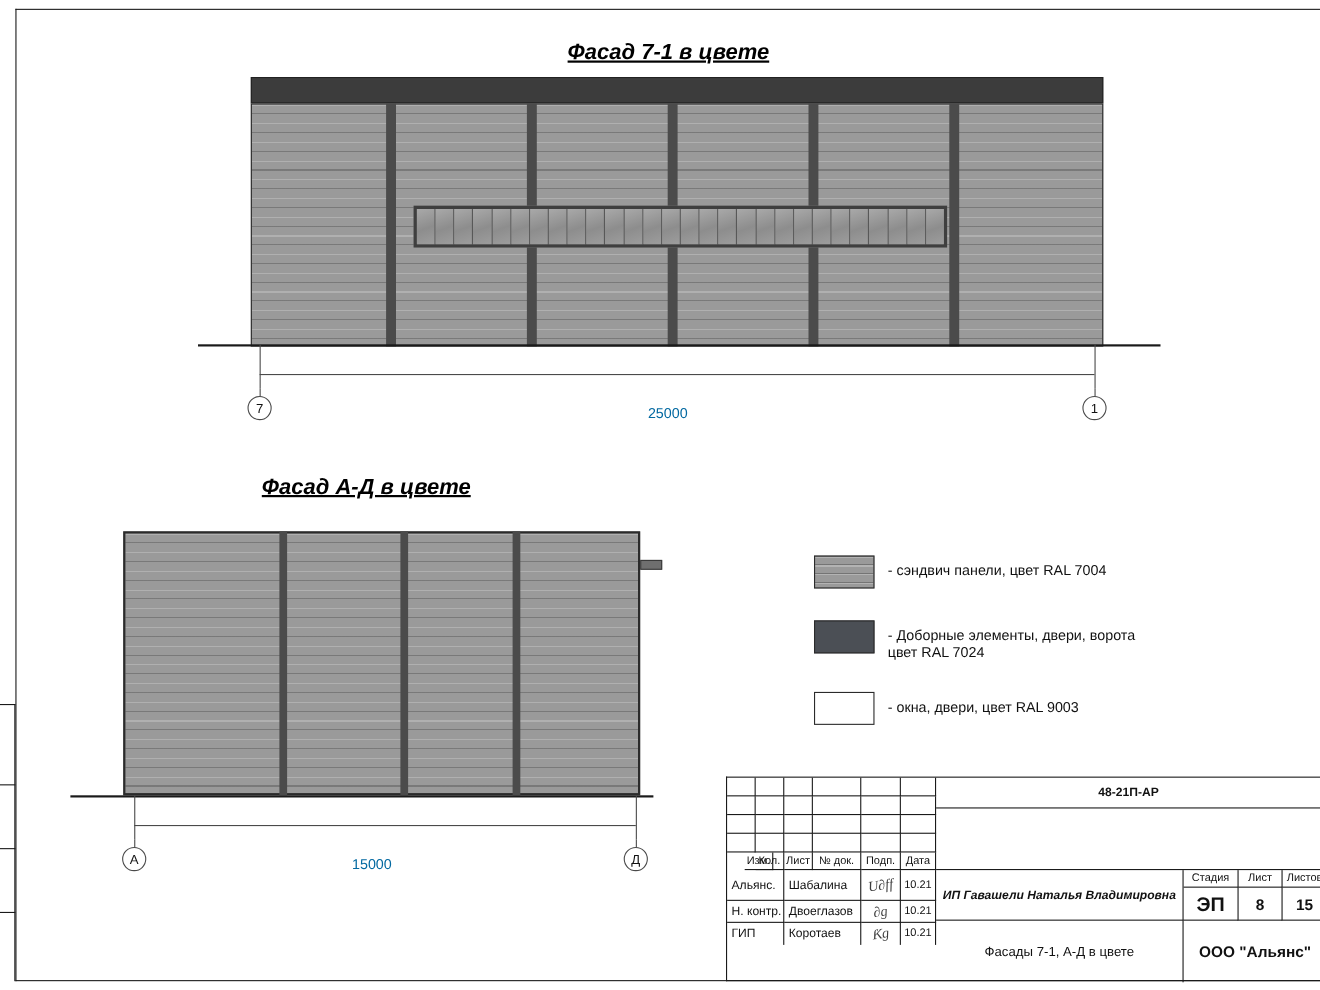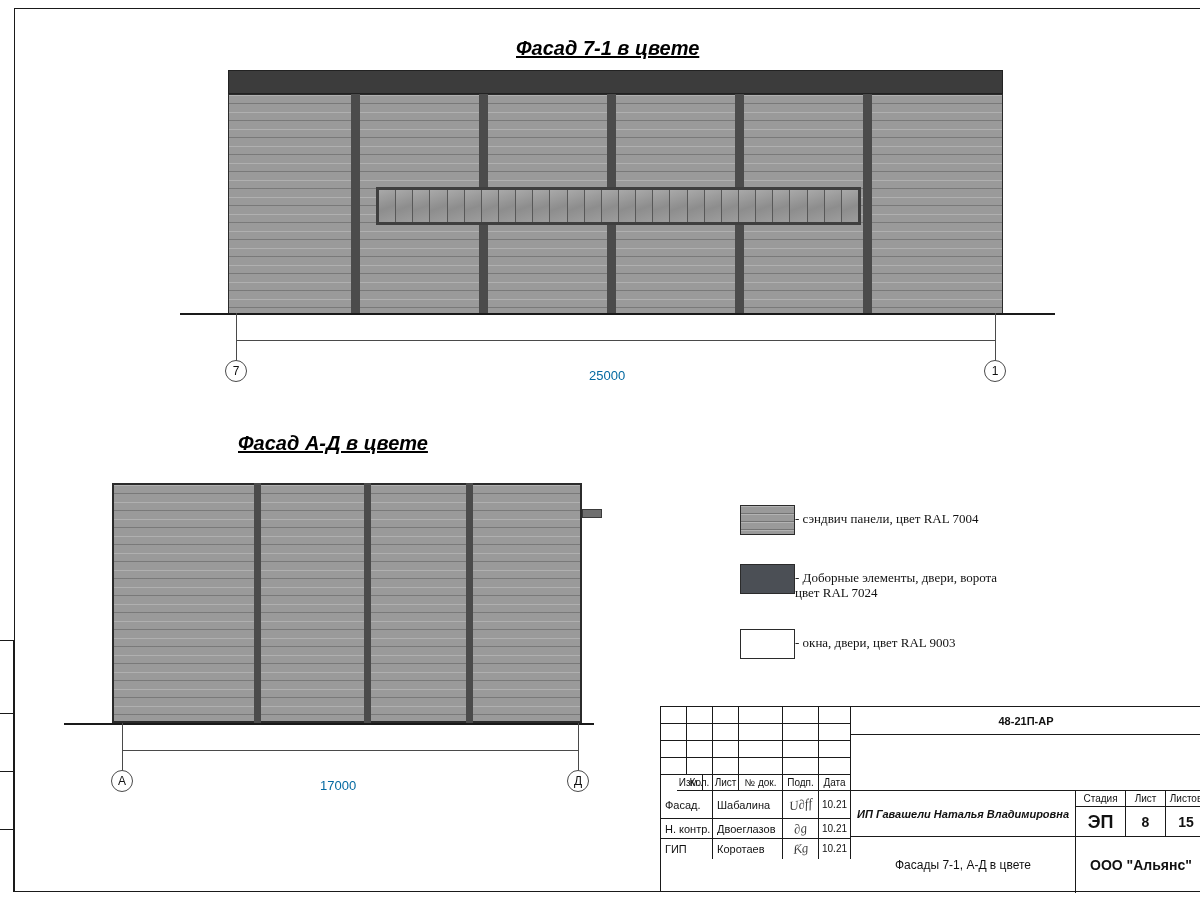--- a/index.html
+++ b/index.html
@@ -216,25 +216,25 @@
         rgba(255,255,255,0.25) 1px,
         rgba(0,0,0,0) 1px,
         rgba(0,0,0,0) 7px,
         rgba(60,60,60,0.4) 7px,
         rgba(60,60,60,0.4) 8px
     );
   }
   .sw-7024 { background: #4b4f55; }
   .sw-9003 { background: #ffffff; }
   .legend-text {
+    margin-left: 12px;
     font-size: 13px;
     line-height: 15px;
     padding-top: 6px;
     color: #111;
-    font-family: Liberation Serif, serif;
   }
 
   
   .stamp {
     position: absolute;
     left: 660px; top: 706px;
     width: 540px; height: 186px;
     border: 1px solid #1a1a1a;
     border-right: none;
     box-sizing: border-box;
@@ -338,21 +338,21 @@
     <div class="ad-col" style="left:252px;"></div>
     <div class="ad-col" style="left:354px;"></div>
     <div class="ad-nose"></div>
   </div>
 
   <div class="ground-line" id="groundAD"></div>
 
   <div class="dim-tick" style="left:122px; top:723px; height:40px;"></div>
   <div class="dim-tick" style="left:578px; top:723px; height:40px;"></div>
   <div class="dim-line" style="left:122px; top:750px; width:456px;"></div>
-  <div class="dim-label" style="left:320px; top:735px;">17000</div>
+  <div class="dim-label" style="left:320px; top:735px;">15000</div>
 
   <div class="axis-stem" style="left:122px; top:763px; height:8px;"></div>
   <div class="axis-stem" style="left:578px; top:763px; height:8px;"></div>
   <div class="axis-bubble" style="left:111px; top:770px;">А</div>
   <div class="axis-bubble" style="left:567px; top:770px;">Д</div>
 
   <div class="legend">
     <div class="legend-row">
       <div class="legend-swatch sw-7004"></div>
       <div class="legend-text">- сэндвич панели, цвет RAL 7004</div>
@@ -402,21 +402,21 @@
 
 
     <div class="cell" style="left:16px;   top:68px; width:26px; height:16px; font-size:10px;">Изм.</div>
     <div class="cell" style="left:26px; top:68px; width:26px; height:16px; font-size:10px;">Кол.</div>
     <div class="cell" style="left:52px; top:68px; width:26px; height:16px; font-size:10px;">Лист</div>
     <div class="cell" style="left:78px; top:68px; width:44px; height:16px; font-size:10px;">№ док.</div>
     <div class="cell" style="left:122px;top:68px; width:36px; height:16px; font-size:10px;">Подп.</div>
     <div class="cell" style="left:158px;top:68px; width:32px; height:16px; font-size:10px;">Дата</div>
     <div class="cell" style="left:190px;top:68px; width:350px; height:16px; border-right:none;"></div>
 
-    <div class="cell left" style="left:0; top:84px; width:52px; height:28px; font-size:11px;">Фасад.</div>
+    <div class="cell left" style="left:0; top:84px; width:52px; height:28px; font-size:11px;">Альянс.</div>
     <div class="cell left" style="left:52px; top:84px; width:70px; height:28px; font-size:11px;">Шабалина</div>
     <div class="cell" style="left:122px; top:84px; width:36px; height:28px;">
         <span class="sig">U∂ff</span>
       </div>
     <div class="cell" style="left:158px; top:84px; width:32px; height:28px; font-size:10px;">10.21</div>
 
     <div class="cell" style="left:190px; top:84px; width:225px; height:46px; font-size:11px; font-style:italic; font-weight:bold;">ИП Гавашели Наталья Владимировна</div>
 
     <div class="cell" style="left:415px; top:84px; width:50px; height:16px; font-size:10px;">Стадия</div>
     <div class="cell" style="left:465px; top:84px; width:40px; height:16px; font-size:10px;">Лист</div>

